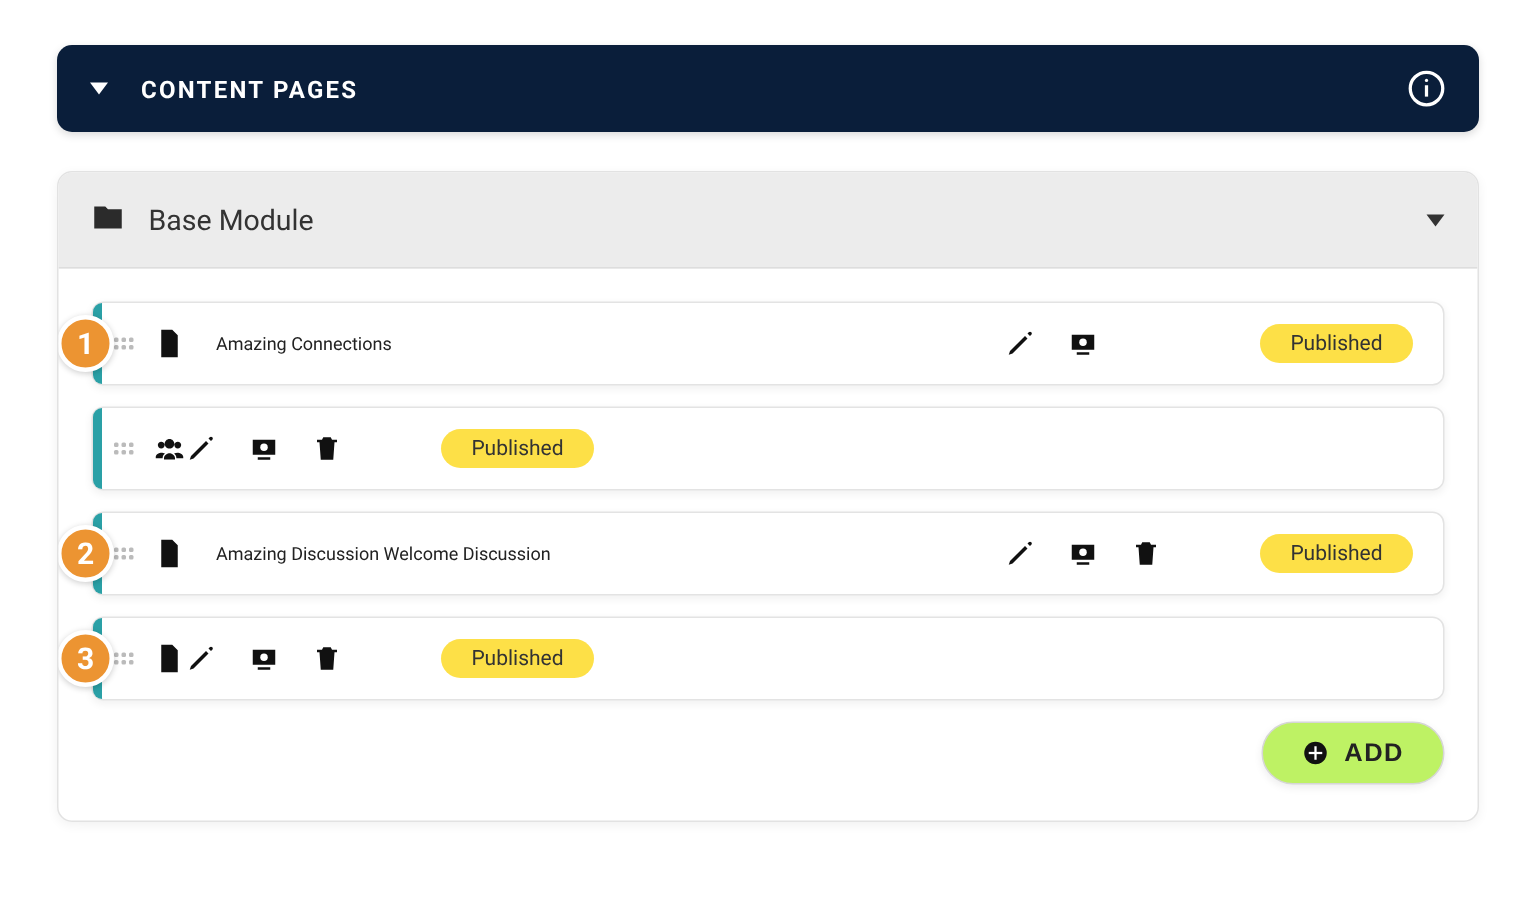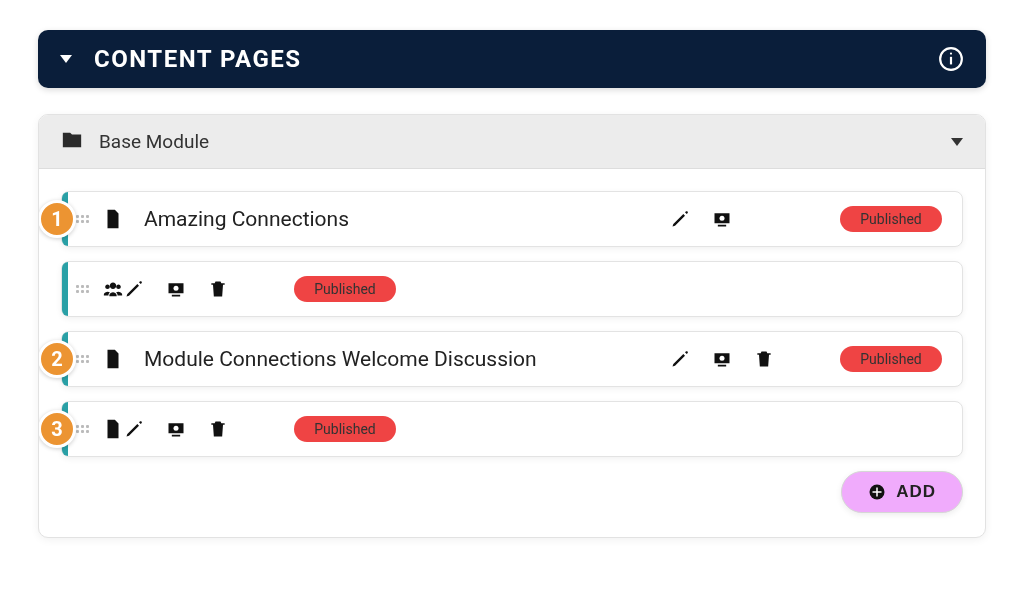--- a/index.html
+++ b/index.html
@@ -21,38 +21,38 @@
     box-shadow: 0 2px 6px rgba(0,0,0,0.15);
   }
   .panel-header .toggle {
     width: 0; height: 0;
     border-left: 6px solid transparent;
     border-right: 6px solid transparent;
     border-top: 8px solid #fff;
     margin-right: 22px;
   }
   .panel-header .title {
-    font-size: 24px;
+    font-size: 16px;
     font-weight: 700;
     letter-spacing: 1.5px;
     flex: 1;
   }
   .info-icon svg { width: 26px; height: 26px; display: block; }
 
   .module-card {
     margin-top: 26px;
     border: 1px solid #e2e2e2;
     border-radius: 10px;
     background: #fff;
     box-shadow: 0 2px 8px rgba(0,0,0,0.06);
     overflow: hidden;
   }
   .module-header {
     background: #ececec;
-    height: 54px;
+    height: 64px;
     display: flex;
     align-items: center;
     padding: 0 22px;
     border-bottom: 1px solid #ddd;
     justify-content: space-between;
   }
   .folder-icon svg { width: 22px; height: 22px; margin-right: 16px; fill: #2b2b2b; }
   .module-header .mtitle {
     font-size: 19px;
     color: #333;
@@ -100,34 +100,34 @@
   .drag-handle span {
     width: 3px; height: 3px; background: #bbb; border-radius: 1px;
   }
   .row-icon {
     margin-left: 12px;
     width: 22px; height: 22px;
   }
   .row-icon svg { width: 22px; height: 22px; fill: #111; }
   .row-title {
     margin-left: 20px;
-    font-size: 21px;
+    font-size: 12px;
     color: #222;
     flex: 1;
   }
   .row-actions {
     display: flex;
     align-items: center;
     gap: 22px;
     min-width: 130px;
     justify-content: flex-start;
   }
   .action-ic svg { width: 20px; height: 20px; fill: #111; display: block; }
   .status-badge {
-    background: #ef4444;
+    background: #fde047;
     color: #333;
     font-size: 14px;
     padding: 5px 18px;
     border-radius: 20px;
     margin-left: 40px;
     min-width: 102px;
     text-align: center;
   }
   .num-badge {
     position: absolute;
@@ -155,21 +155,21 @@
     display: flex;
     align-items: center;
     gap: 10px;
     border: 1px solid #d6d6d6;
     border-radius: 26px;
     padding: 10px 26px;
     font-size: 17px;
     letter-spacing: 1px;
     font-weight: 600;
     color: #222;
-    background: #f0abfc;
+    background: #bef264;
     cursor: pointer;
     box-shadow: 0 2px 6px rgba(0,0,0,0.08);
   }
   .add-btn svg { width: 18px; height: 18px; fill: #111; }
 </style>
 </head>
 <body>
 
 <div class="panel-header">
   <div class="toggle"></div>
@@ -274,21 +274,21 @@
           <span></span>
           <span></span>
           <span></span>
           <span></span>
       </div>
       <div class="row-icon">
         <svg viewBox="0 0 24 24">
             <path d="M6 2h8l4 4v16H6V2zm2 6h8v1H8V8zm0 3h8v1H8v-1zm0 3h8v1H8v-1zm0 3h8v1H8v-1z"></path>
           </svg>
       </div>
-      <div class="row-title">Module Connections Welcome Discussion</div>
+      <div class="row-title">Amazing Discussion Welcome Discussion</div>
       <div class="row-actions">
         <span class="action-ic">
           <svg viewBox="0 0 24 24">
               <path d="M3 21l3-1 12-12-2-2L4 18l-1 3zM18 4l2 2 1-1c.6-.6.6-1.4 0-2s-1.4-.6-2 0l-1 1z"></path>
             </svg>
         </span>
         <span class="action-ic">
           <svg viewBox="0 0 24 24">
               <path d="M3 5h18v12H3V5zm4 14h10v2H7v-2z"></path>
               <circle cx="12" cy="11" r="3" fill="#fff"></circle>

